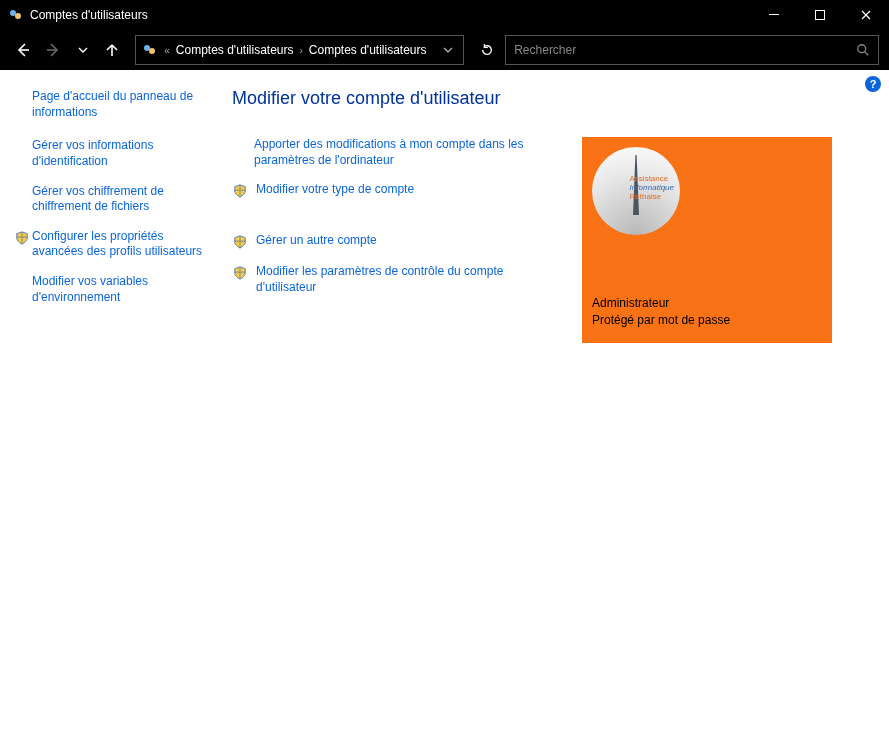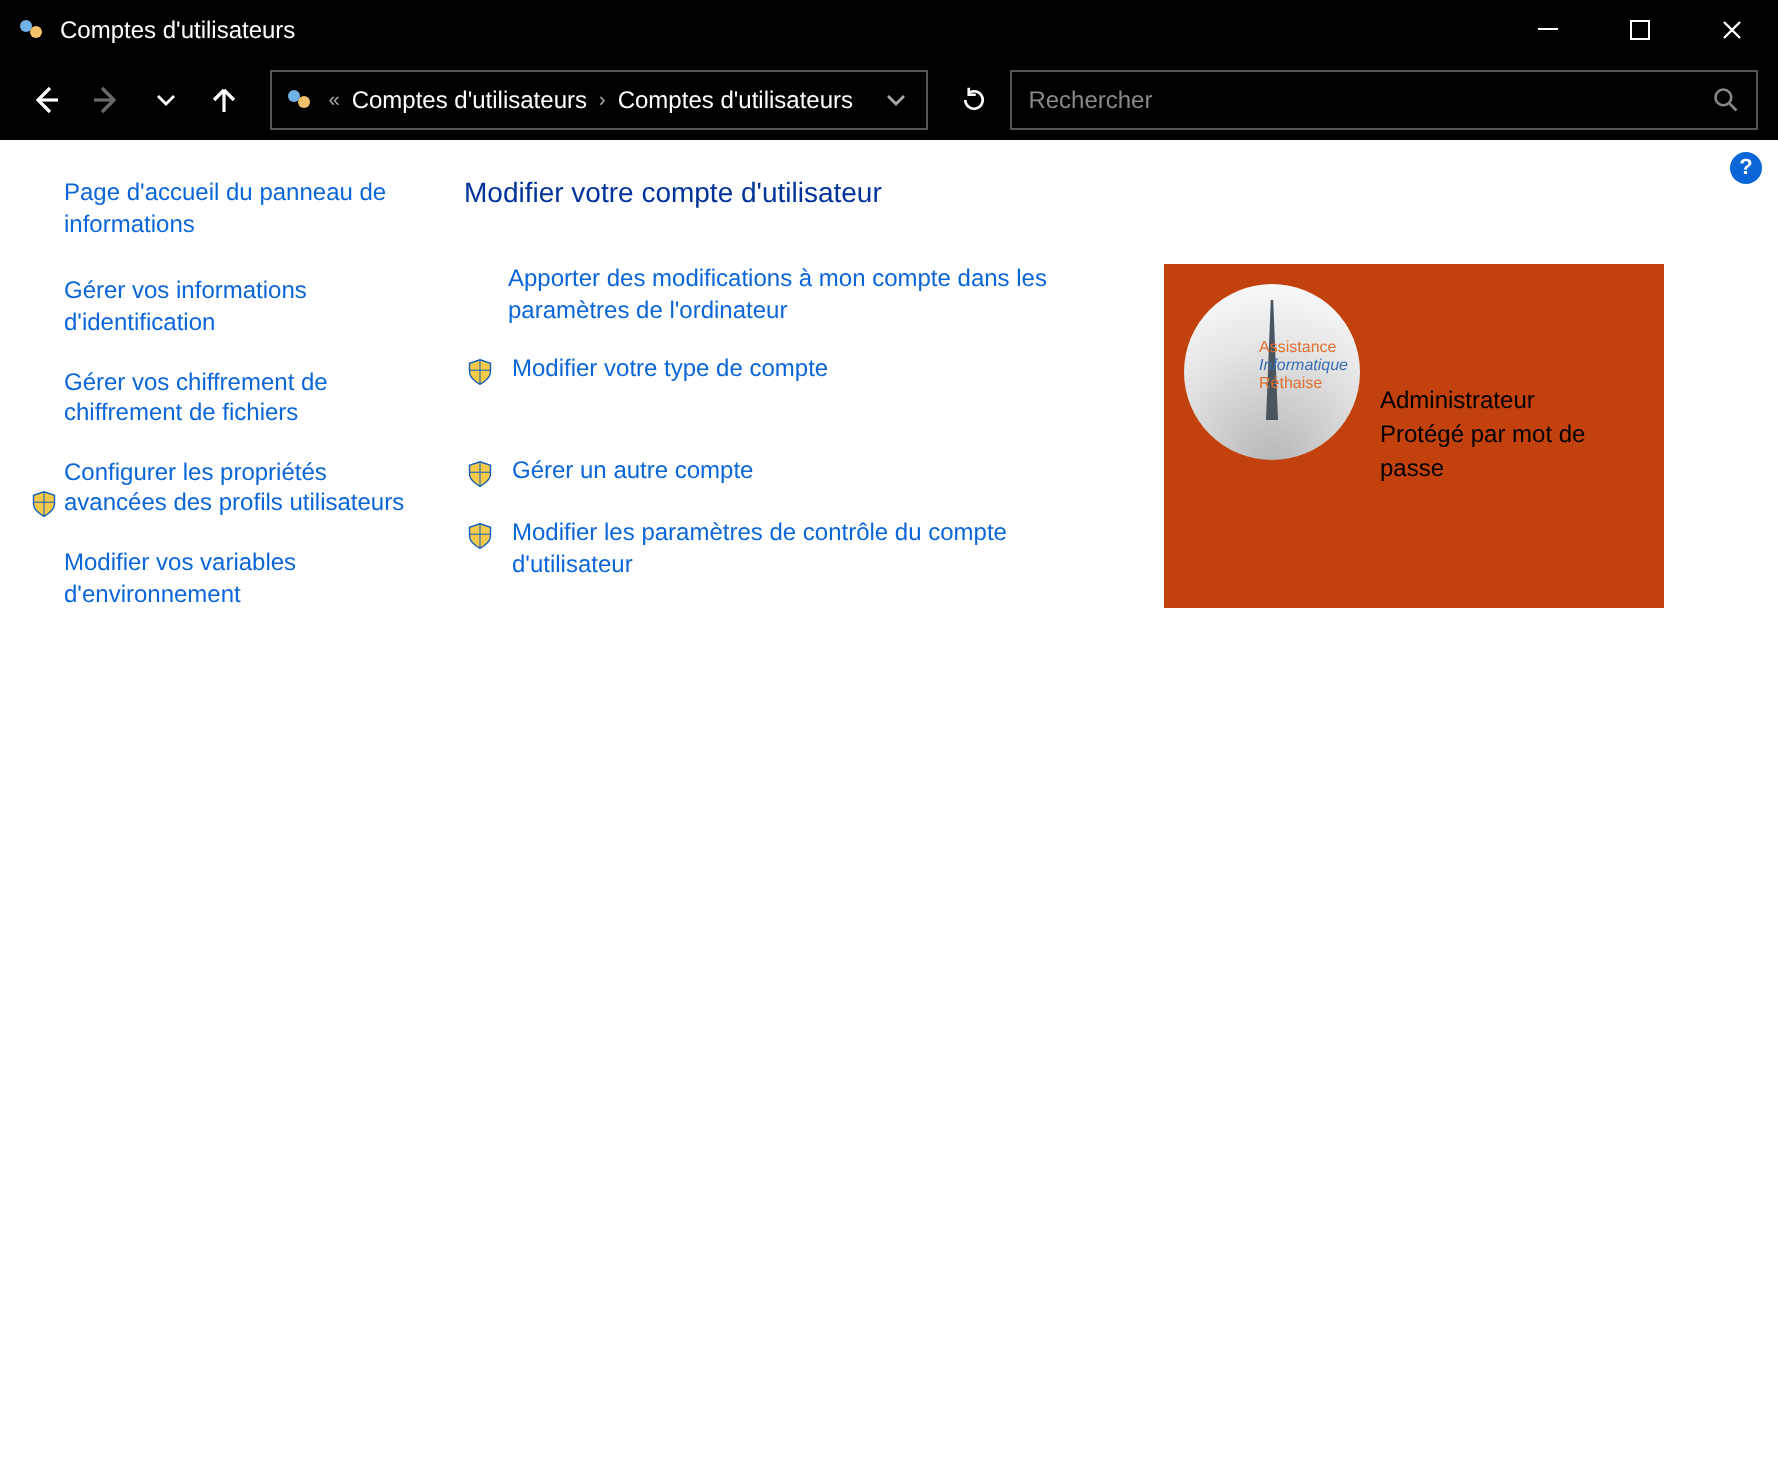--- a/index.html
+++ b/index.html
@@ -28,36 +28,36 @@
   .searchbox input::placeholder { color: #888; }
 
   
   .content { position: relative; background: #fff; height: calc(741px - 70px); padding: 18px 18px 18px 12px; display: flex; }
   .help-badge { position: absolute; top: 6px; right: 8px; width: 16px; height: 16px; border-radius: 50%; background: #0a66d8; color: #fff; font-size: 11px; font-weight: bold; display: flex; align-items: center; justify-content: center; cursor: pointer; }
 
   
   .sidebar { width: 200px; font-size: 12px; }
   .sidebar a { color: #0a66d8; text-decoration: none; }
   .side-item { display: flex; align-items: flex-start; padding: 4px 6px 10px 20px; line-height: 1.3; }
-  .side-item.with-shield { padding-left: 2px; align-items: flex-end; }
+  .side-item.with-shield { padding-left: 2px; }
   .shield-icon { width: 16px; height: 16px; flex-shrink: 0; margin-right: 2px; margin-top: 1px; display: inline-flex; align-items: center; justify-content: center; }
   .side-header { color: #0a66d8; font-size: 12px; padding: 0 6px 14px 20px; line-height: 1.35; }
 
   
   .main { flex: 1; padding-left: 20px; }
-  .main-header { color: #003399; font-size: 14px; margin-bottom: 28px; font-weight: 400; }
+  .main-header { color: #003399; font-size: 18px; margin-bottom: 28px; font-weight: 400; }
   .main-body { display: flex; gap: 40px; }
   .tasks { width: 310px; font-size: 12px; }
   .task { display: flex; align-items: flex-start; gap: 6px; margin-bottom: 14px; line-height: 1.3; }
   .task.no-icon { padding-left: 22px; }
   .task a { color: #0a66d8; text-decoration: none; }
   .task-spacer { height: 20px; }
 
   
-  .account-card { background: #c2410c; width: 250px; padding: 10px 10px 14px 10px; display: flex; gap: 10px; align-items: flex-start; }
+  .account-card { background: #f97316; width: 250px; padding: 10px 10px 14px 10px; display: flex; gap: 10px; align-items: flex-start; flex-direction: column; }
   .avatar { width: 88px; height: 88px; border-radius: 50%; background: radial-gradient(circle at 50% 100%, #b8b8b8 0%, #e6e6e6 60%, #fff 100%); position: relative; overflow: hidden; flex-shrink: 0; }
   .avatar::before { 
     content: ""; position: absolute; left: 50%; top: 8px; transform: translateX(-50%);
     width: 6px; height: 60px; background: #4a5560; clip-path: polygon(40% 0,60% 0,100% 100%,0 100%);
   }
   .avatar .logo { position: absolute; right: 6px; top: 28px; font-size: 8px; line-height: 1.1; }
   .avatar .logo .l1 { color: #e07030; }
   .avatar .logo .l2 { color: #3a6db0; font-style: italic; }
   .avatar .logo .l3 { color: #e07030; }
   .account-info { font-size: 12px; padding-top: 50px; line-height: 1.4; }

